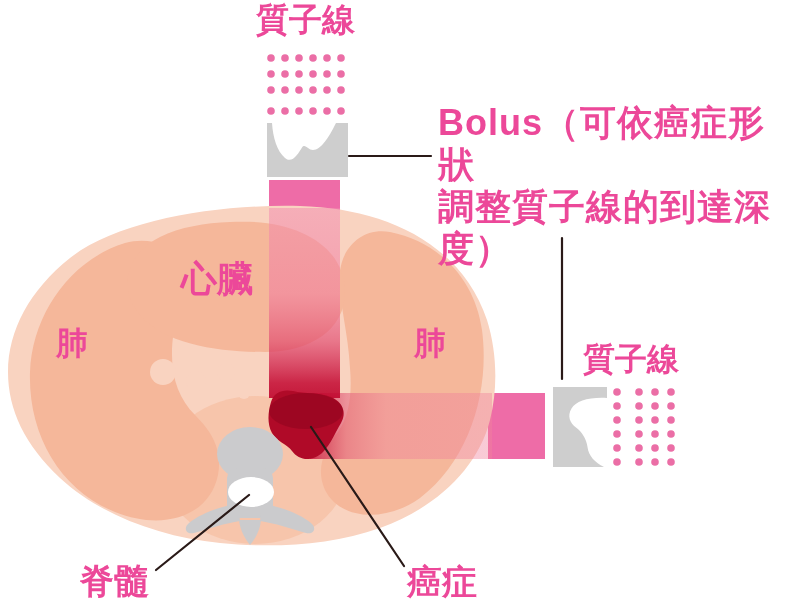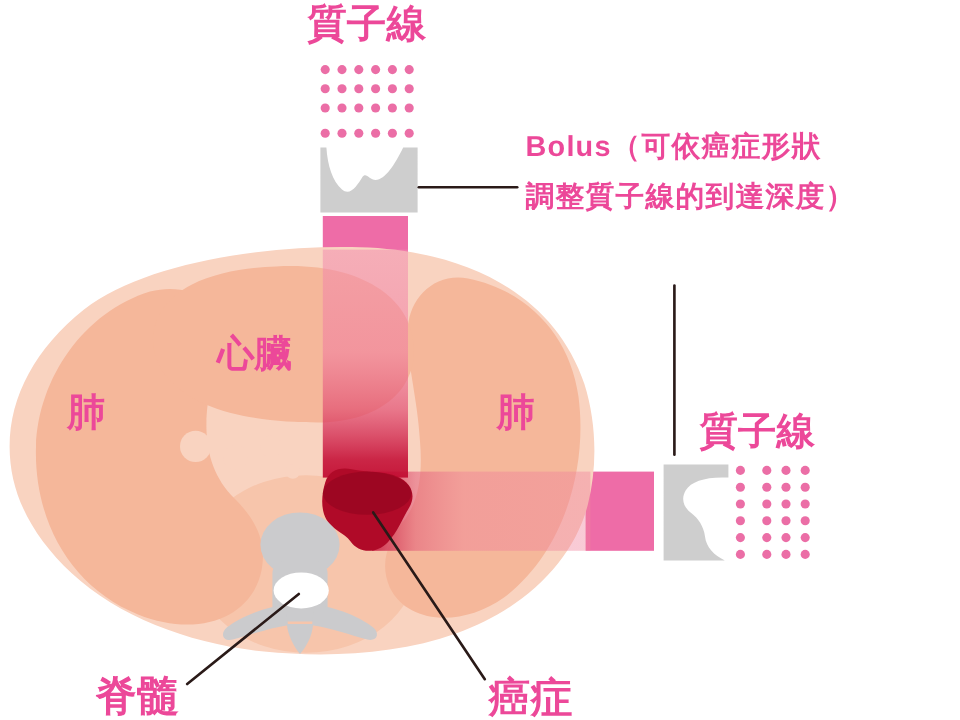--- a/index.html
+++ b/index.html
@@ -7,22 +7,22 @@
     width:800px;height:600px;position:relative;background:#ffffff;overflow:hidden;
     font-family:"Liberation Sans","DejaVu Sans",sans-serif;
   }
   #scene{position:absolute;left:0;top:0;}
   .lbl{
     position:absolute;font-weight:bold;color:#ec4899;
     font-family:"Liberation Sans","DejaVu Sans",sans-serif;
     white-space:pre-line;line-height:1.2;
   }
   .lbl-title-top   {left:256px;top:0px;  font-size:33px;}
-  .lbl-bolus-note  {left:438px;top:102px;font-size:24px;line-height:42px;letter-spacing:1px;}
-  .lbl-heart       {left:181px;top:276px;font-size:31px;}
+  .lbl-bolus-note  {left:438px;top:102px;font-size:36px;line-height:42px;letter-spacing:1px;}
+  .lbl-heart       {left:181px;top:257px;font-size:36px;}
   .lbl-lung-left   {left:56px; top:324px;font-size:32px;}
   .lbl-lung-right  {left:414px;top:324px;font-size:32px;}
   .lbl-proton-right{left:580px;top:340px;font-size:32px;background:#ffffff;padding:0 3px;}
   .lbl-spinal      {left:79px; top:560px;font-size:35px;}
   .lbl-cancer      {left:407px;top:561px;font-size:35px;}
 </style>
 </head>
 <body>
 
 <svg id="scene" width="800" height="600" viewBox="0 0 800 600">

